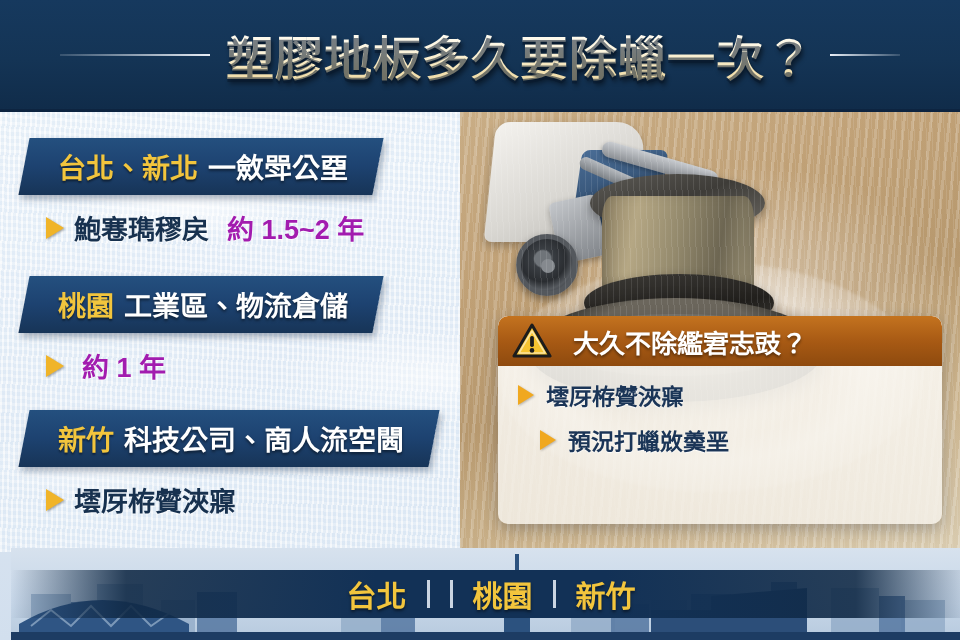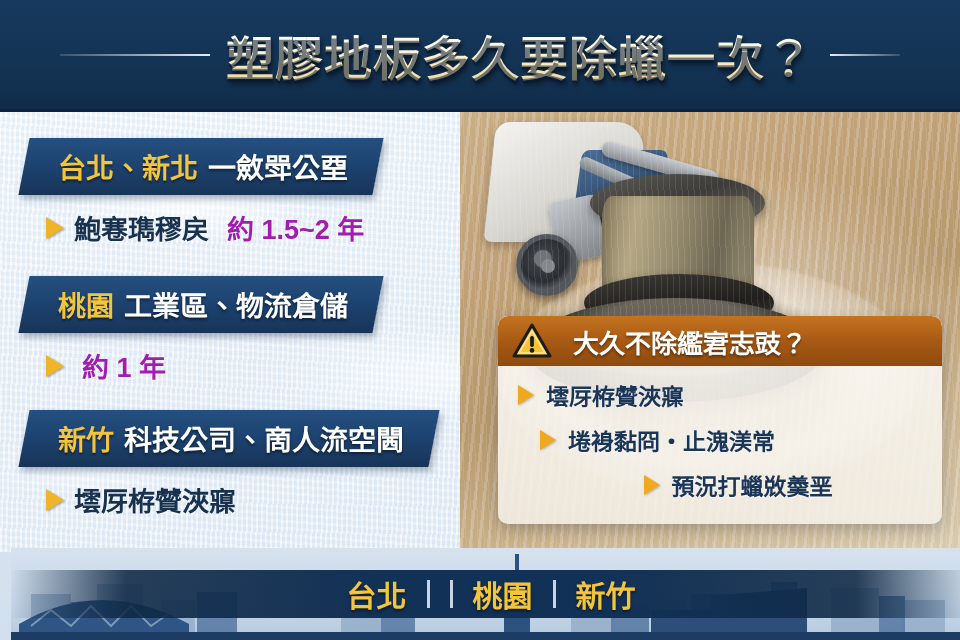--- a/index.html
+++ b/index.html
@@ -308,24 +308,20 @@
       </span>
       <span class="warn-title">大久不除繿宭志豉？</span>
     </div>
     <div class="warn-list">
       <div class="warn-item">
         <span class="tri-sm"></span>
         <span>墵厊栫贙浹寱</span>
       </div>
       <div class="warn-item">
         <span class="tri-sm"></span>
-        <span>埢裑黏冏・止溾渼常</span>
-      </div>
-      <div class="warn-item">
-        <span class="tri-sm"></span>
         <span>預況打蠟敚羮垩</span>
       </div>
     </div>
   </div>
 
   <div class="footer">
     <div class="footer-sky"></div>
     <svg class="skyline" viewBox="0 0 960 92" preserveAspectRatio="none">
       <g fill="#8fa9c6" opacity=".75">
         <rect x="20" y="46" width="40" height="46"></rect>

